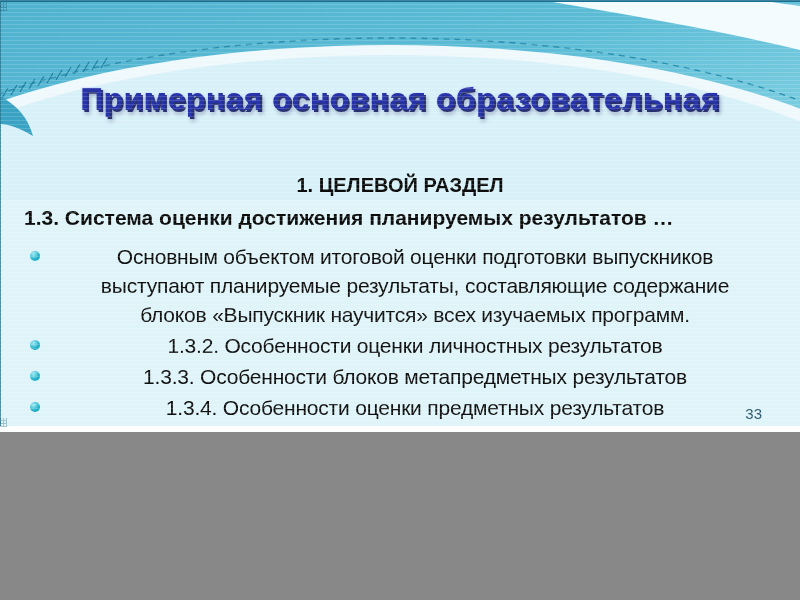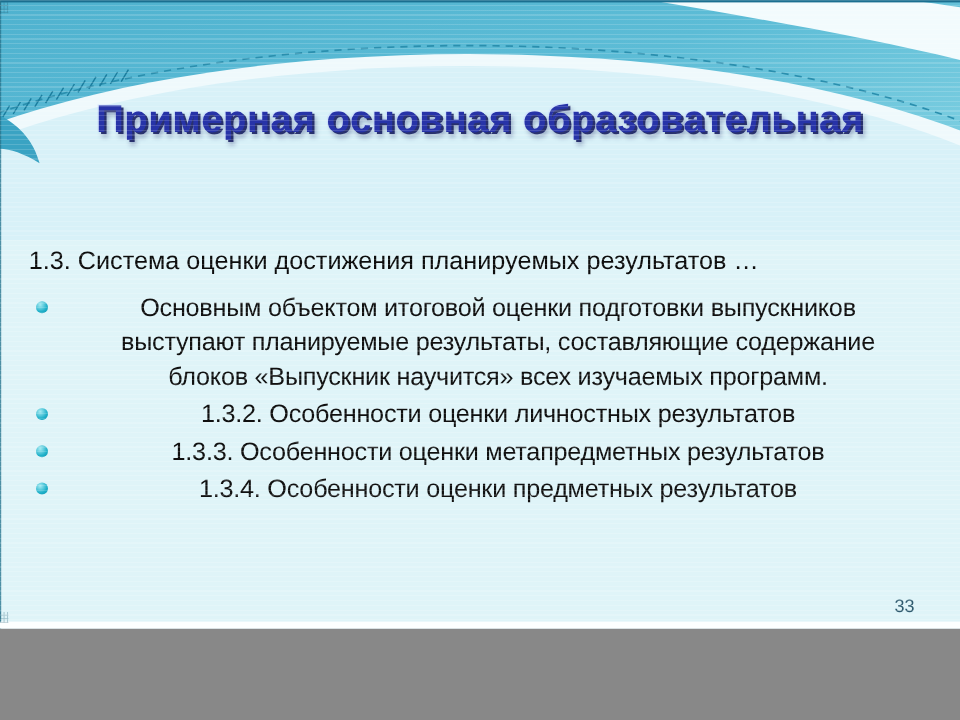--- a/index.html
+++ b/index.html
@@ -1,17 +1,17 @@
 <!DOCTYPE html>
 <html><head>
 <meta charset="utf-8">
 <style>
   html,body { margin:0; padding:0; background:#888; }
   .slide {
-    position:relative; width:800px; height:524px; overflow:hidden;
+    position:relative; width:800px; height:432px; overflow:hidden;
     background:#dff4f8;
     font-family:"Liberation Sans","DejaVu Sans",sans-serif;
   }
   
   .slide::after {
     content:""; position:absolute; inset:0; z-index:6; pointer-events:none;
     background:repeating-linear-gradient(180deg,
       rgba(255,255,255,0.55) 0 1px, rgba(255,255,255,0) 1px 4px);
     opacity:.28;
   }
@@ -35,21 +35,21 @@
                  3px 4px 4px rgba(18,24,92,.38),
                  -1px -1px 0 rgba(205,220,255,.65);
   }
 
   .section-heading {
     position:absolute; top:172px; left:0; width:800px; text-align:center; z-index:2;
     font-size:20px; font-weight:bold; color:#0d0d0d; line-height:26px;
   }
   .subheading {
     position:absolute; top:204px; left:24px; right:20px; z-index:2;
-    font-size:21px; font-weight:normal; color:#0d0d0d; line-height:28px;
+    font-size:21px; font-weight:bold; color:#0d0d0d; line-height:28px;
   }
   .bullet-list {
     position:absolute; top:242px; left:28px; right:24px; z-index:2;
     list-style:none; margin:0; padding:0;text-align:center;
   }
   .bullet-item { position:relative; padding-left:26px; margin-bottom:2px; }
   .bullet-item .dot {
     position:absolute; left:2px; top:9px; width:10px; height:10px; border-radius:50%;
     background:radial-gradient(circle at 35% 30%, #a5ebf3, #1fb0c9 60%, #0d92ac);
   }
@@ -98,37 +98,38 @@
   <div class="edge-top"></div>
   <div class="edge-left"></div>
   <div class="edge-bottom"></div>
   <div class="corner-mark tl"></div>
   <div class="corner-mark bl"></div>
 
   <div class="title-block">
     <div class="title-line">Примерная основная образовательная</div>
   </div>
 
+  <div class="section-heading">1. ЦЕЛЕВОЙ РАЗДЕЛ</div>
 
   <div class="subheading">1.3. Система оценки достижения планируемых результатов …</div>
 
   <ul class="bullet-list">
       <li class="bullet-item">
       <span class="dot"></span>
       <span class="btext">Основным объектом итоговой оценки подготовки выпускников
 выступают планируемые результаты, составляющие содержание
 блоков «Выпускник научится» всех изучаемых программ.</span>
     </li>
       <li class="bullet-item">
       <span class="dot"></span>
       <span class="btext">1.3.2. Особенности оценки личностных результатов</span>
     </li>
       <li class="bullet-item">
       <span class="dot"></span>
-      <span class="btext">1.3.3. Особенности оценки метапредметных результатов</span>
+      <span class="btext">1.3.3. Особенности блоков метапредметных результатов</span>
     </li>
       <li class="bullet-item">
       <span class="dot"></span>
       <span class="btext">1.3.4. Особенности оценки предметных результатов</span>
     </li>
     </ul>
 
   <div class="page-number">33</div>
 
 </div>

